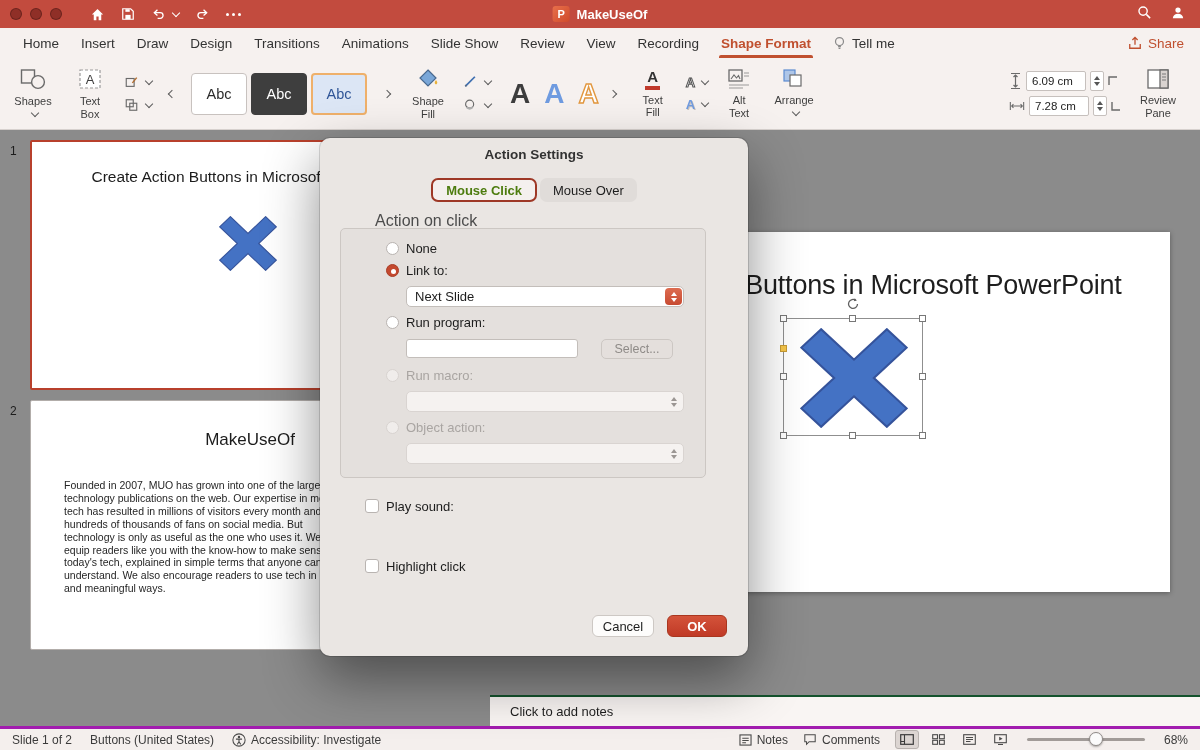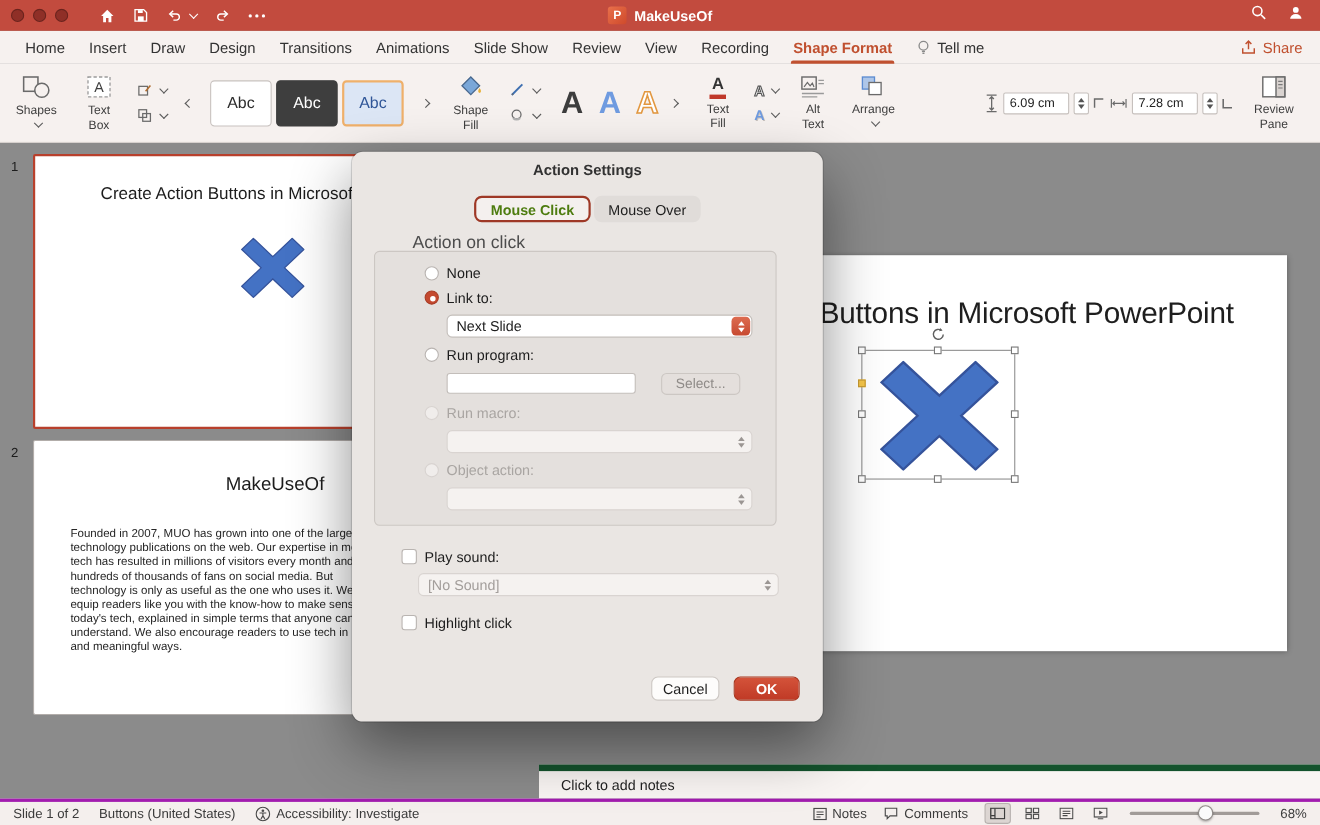--- a/index.html
+++ b/index.html
@@ -41,21 +41,21 @@
   .rlabel{display:inline-block}
   .ministack{display:flex;flex-direction:column;gap:9px}
   .mini{display:flex;align-items:center;gap:3px}
   .chip{width:56px;height:42px;border:1px solid #c8c2bf;border-radius:4px;display:flex;align-items:center;justify-content:center;font-size:14.5px;background:#fff;color:#2b2b2b}
   .chip.dark{background:#3e3e3e;border-color:#3e3e3e;color:#fff}
   .chip.sel{background:#dce6f5;color:#2f5597;border:2.5px solid #efb06a}
   .garrow{width:13px;height:42px;display:flex;align-items:center;justify-content:center}
   .wa{font-size:28px;font-weight:700;padding:0 6px;color:#3d3d3d}
   .wa2{color:#6f9be0}
   .wa3{color:#fff;-webkit-text-stroke:1.4px #e2973f}
-  .sizegrid{display:flex;gap:5px}
+  .sizegrid{display:flex;flex-direction:column;gap:5px}
   .sizerow{display:flex;align-items:center;gap:4px}
   .sizefield{width:60px;height:20px;border:1px solid #c6c0bd;background:#fff;font-size:11.5px;font-family:inherit;color:#222;padding:0 5px;border-radius:2px}
   .stepper{width:14px;height:20px;border:1px solid #c6c0bd;border-radius:2px;background:#fff;display:flex;flex-direction:column;align-items:center;justify-content:center;gap:2px}
 
   
   .workspace{position:absolute;top:130px;left:0;right:0;bottom:24px;background:#8b8b8b}
   .thumb-num{position:absolute;font-size:12px;color:#1c1c1c;left:10px}
   .thumb{position:absolute;left:30px;width:440px;height:250px;background:#fff;border-radius:2px;overflow:hidden}
   .thumb1{top:10px;border:2px solid #b8402c}
   .thumb2{top:270px;border:1px solid #b2adaa}
@@ -67,21 +67,21 @@
   .canvas{position:absolute;left:530px;top:102px;width:640px;height:360px;background:#fff;box-shadow:0 1px 5px rgba(0,0,0,.35)}
   .cv-title{position:absolute;top:38px;left:0;right:0;text-align:center;font-size:27px;font-weight:400;color:#1e1e1e;white-space:nowrap;letter-spacing:-.2px}
   .selbox{position:absolute;left:253px;top:86px;width:140px;height:118px;border:1px solid #8f8f8f}
   .h{position:absolute;width:7px;height:7px;background:#fff;border:1px solid #777}
   .h.tl{left:-4px;top:-4px}.h.tm{left:calc(50% - 4px);top:-4px}.h.tr{right:-4px;top:-4px}
   .h.ml{left:-4px;top:calc(50% - 4px)}.h.mr{right:-4px;top:calc(50% - 4px)}
   .h.bl{left:-4px;bottom:-4px}.h.bm{left:calc(50% - 4px);bottom:-4px}.h.br{right:-4px;bottom:-4px}
   .h.adj{background:#f6c64a;border-color:#c79a33;left:-4px;top:26px}
   .rot{position:absolute;left:calc(50% - 7px);top:-22px;width:14px;height:14px}
 
-  .notesbar{position:absolute;left:490px;right:0;bottom:0;height:31px;background:#f9f5f3;border-top:6px solid #14532d;display:flex;align-items:center;padding-left:20px;font-size:13px;color:#1f1f1f}
+  .notesbar{position:absolute;left:490px;right:0;bottom:0;height:31px;background:#f9f5f3;border-top:2px solid #14532d;display:flex;align-items:center;padding-left:20px;font-size:13px;color:#1f1f1f}
 
   
   .statusbar{position:absolute;left:0;right:0;bottom:0;height:24px;background:#f4efed;border-top:3px solid #a21caf;display:flex;align-items:center;font-size:12px;color:#3b3b3b;padding:0 12px;gap:18px;z-index:9}
   .sb-item{display:flex;align-items:center;gap:5px;white-space:nowrap}
   .sb-right{margin-left:auto;display:flex;align-items:center;gap:15px}
   .viewbtn{width:24px;height:19px;display:flex;align-items:center;justify-content:center;border-radius:3px}
   .viewbtn.sel{background:#dcd5d2;border:1px solid #b7b1ae}
   .zoomtrack{position:relative;width:118px;height:3px;background:#a19b98;border-radius:2px}
   .zknob{position:absolute;left:62px;top:-6px;width:14px;height:14px;border-radius:50%;background:#fbfbfb;border:1px solid #908b88;box-shadow:0 1px 2px rgba(0,0,0,.3)}
 
@@ -506,27 +506,20 @@
             <i class="tri-up g"></i>
             <i class="tri-down g"></i>
           </span>
       </div>
     </div>
 
     <label class="drow" style="top:359px">
       <span class="cbox"></span>
       <span class="dlabel">Play sound:</span>
     </label>
-    <div class="popup dis" style="left:60px;top:383px;width:328px">
-      <span>[No Sound]</span>
-      <span class="chevs">
-          <i class="tri-up g"></i>
-          <i class="tri-down g"></i>
-        </span>
-    </div>
 
     <label class="drow" style="top:419px">
       <span class="cbox"></span>
       <span class="dlabel">Highlight click</span>
     </label>
 
     <button class="dbtn cancel">
         <span>Cancel</span>
       </button>
     <button class="dbtn ok">

